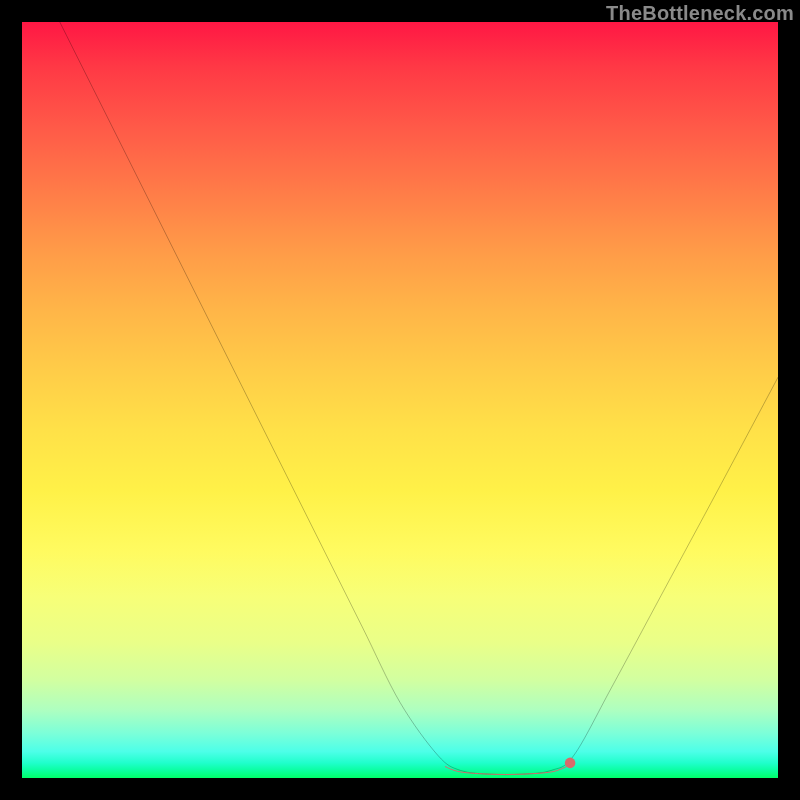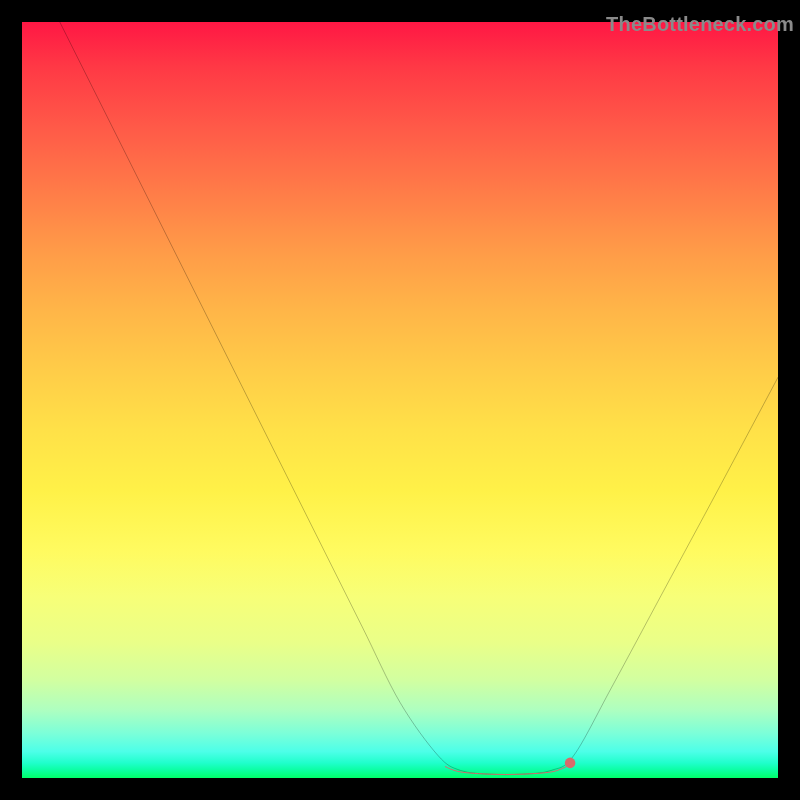--- a/index.html
+++ b/index.html
@@ -41,21 +41,21 @@
       #aeffc0 91%,
       #7dffd8 94%,
       #4dffe8 96.5%,
       #20ffcc 98%,
       #0affa0 99%,
       #00ff6a 100%
     );
   }
   .watermark {
     position: absolute;
-    top: 13px;
+    top: 2px;
     right: 6px;
     font-family: Arial, Helvetica, sans-serif;
     font-size: 20px;
     color: #8a8a8a;
     font-weight: 600;
     letter-spacing: 0.2px;
     user-select: none;
     text-align: center;
   }
   svg.curve {

